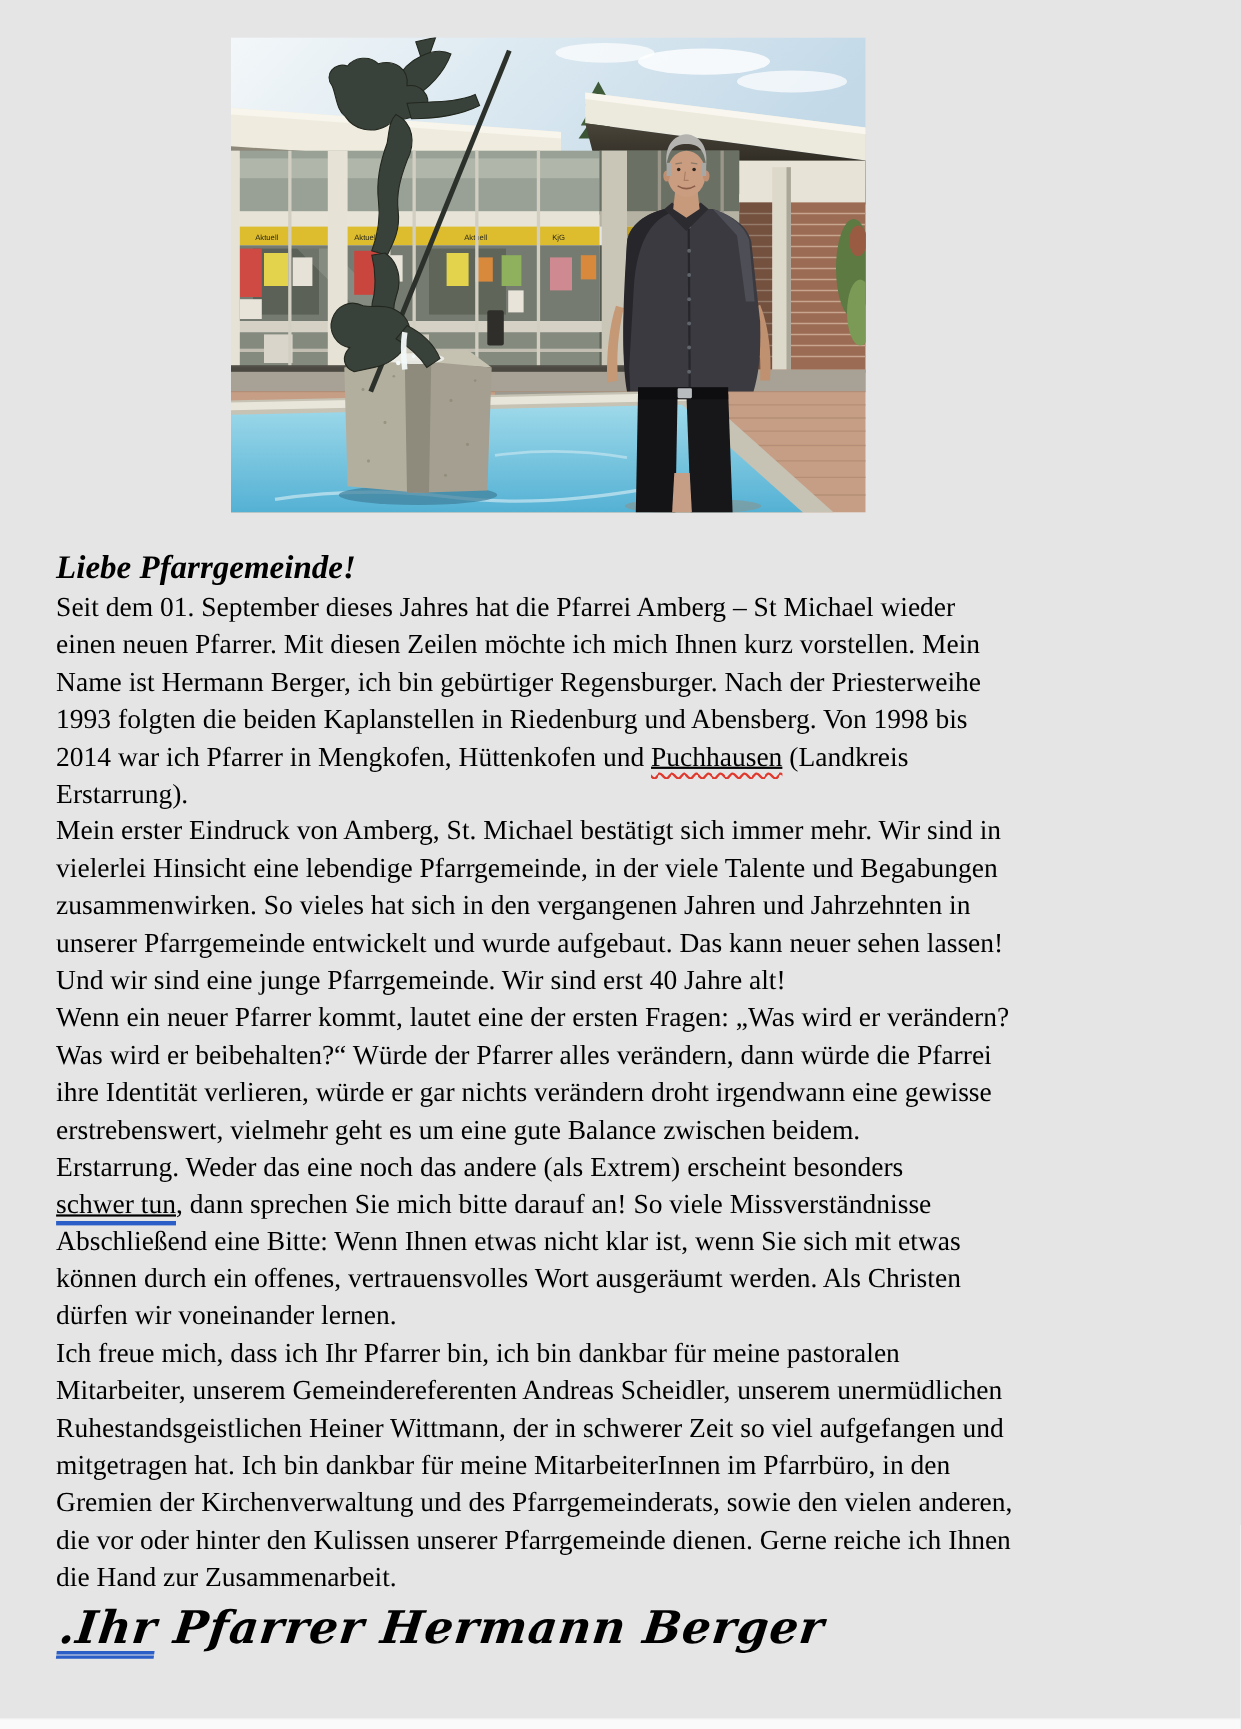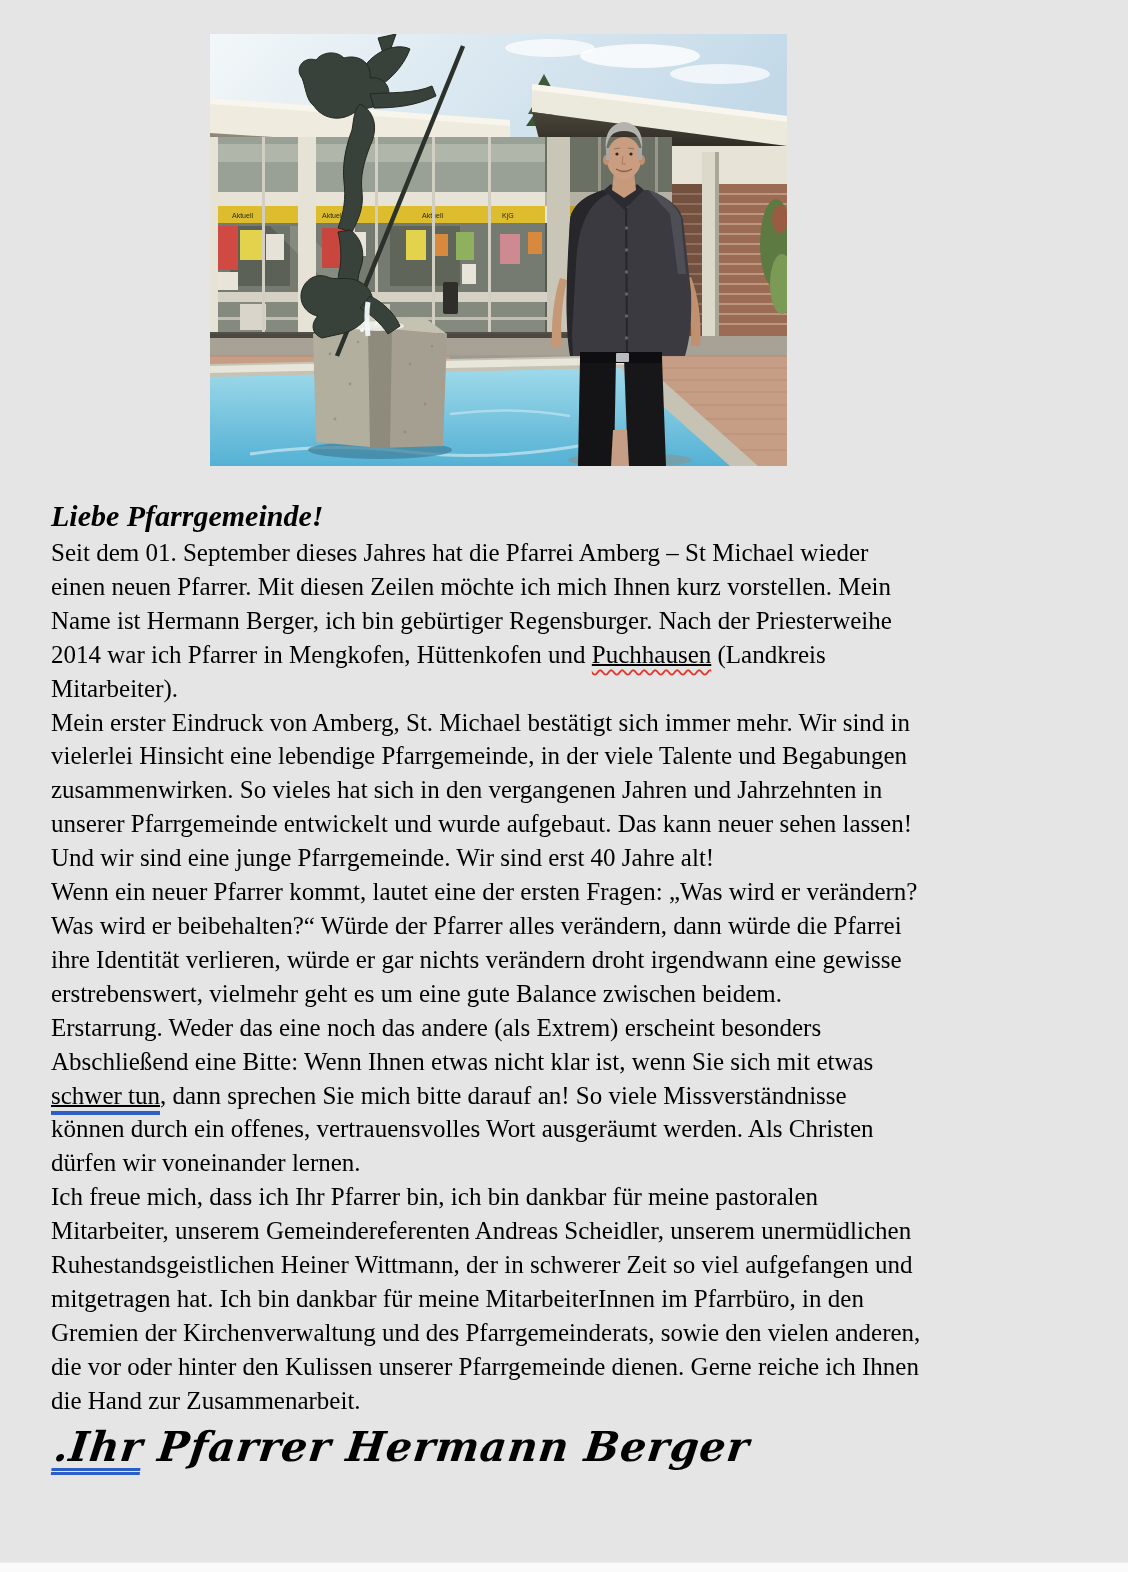--- a/index.html
+++ b/index.html
@@ -265,43 +265,44 @@
     </svg>
   </div>
 
   <div class="content">
     <h1 class="heading">Liebe Pfarrgemeinde!</h1>
 
     <p class="para">
       <span class="ln">Seit dem 01. September dieses Jahres hat die Pfarrei Amberg – St Michael wieder</span>
       <span class="ln">einen neuen Pfarrer. Mit diesen Zeilen möchte ich mich Ihnen kurz vorstellen. Mein</span>
       <span class="ln">Name ist Hermann Berger, ich bin gebürtiger Regensburger. Nach der Priesterweihe</span>
+      <span class="ln">1993 folgten die beiden Kaplanstellen in Riedenburg und Abensberg. Von 1998 bis</span>
       <span class="ln"><span>2014 war ich Pfarrer in Mengkofen, Hüttenkofen und </span><span class="u-black"><span class="u-wavy-red">Puchhausen</span></span><span> (Landkreis</span></span>
-      <span class="ln">Mitarbeiter).</span>
+      <span class="ln">Erstarrung).</span>
     </p>
 
     <p class="para">
       <span class="ln">Mein erster Eindruck von Amberg, St. Michael bestätigt sich immer mehr. Wir sind in</span>
       <span class="ln">vielerlei Hinsicht eine lebendige Pfarrgemeinde, in der viele Talente und Begabungen</span>
       <span class="ln">zusammenwirken. So vieles hat sich in den vergangenen Jahren und Jahrzehnten in</span>
       <span class="ln">unserer Pfarrgemeinde entwickelt und wurde aufgebaut. Das kann neuer sehen lassen!</span>
       <span class="ln">Und wir sind eine junge Pfarrgemeinde. Wir sind erst 40 Jahre alt!</span>
     </p>
 
     <p class="para">
       <span class="ln">Wenn ein neuer Pfarrer kommt, lautet eine der ersten Fragen: „Was wird er verändern?</span>
       <span class="ln">Was wird er beibehalten?“ Würde der Pfarrer alles verändern, dann würde die Pfarrei</span>
       <span class="ln">ihre Identität verlieren, würde er gar nichts verändern droht irgendwann eine gewisse</span>
       <span class="ln">erstrebenswert, vielmehr geht es um eine gute Balance zwischen beidem.</span>
       <span class="ln">Erstarrung. Weder das eine noch das andere (als Extrem) erscheint besonders</span>
     </p>
 
     <p class="para">
+      <span class="ln"><span class="u-black"><span class="u-grammar-blue">schwer tun</span></span><span>, dann sprechen Sie mich bitte darauf an! So viele Missverständnisse</span></span>
       <span class="ln">Abschließend eine Bitte: Wenn Ihnen etwas nicht klar ist, wenn Sie sich mit etwas</span>
-      <span class="ln"><span class="u-black"><span class="u-grammar-blue">schwer tun</span></span><span>, dann sprechen Sie mich bitte darauf an! So viele Missverständnisse</span></span>
       <span class="ln">können durch ein offenes, vertrauensvolles Wort ausgeräumt werden. Als Christen</span>
       <span class="ln">dürfen wir voneinander lernen.</span>
     </p>
 
     <p class="para">
       <span class="ln">Ich freue mich, dass ich Ihr Pfarrer bin, ich bin dankbar für meine pastoralen</span>
       <span class="ln">Mitarbeiter, unserem Gemeindereferenten Andreas Scheidler, unserem unermüdlichen</span>
       <span class="ln">Ruhestandsgeistlichen Heiner Wittmann, der in schwerer Zeit so viel aufgefangen und</span>
       <span class="ln">mitgetragen hat. Ich bin dankbar für meine MitarbeiterInnen im Pfarrbüro, in den</span>
       <span class="ln">Gremien der Kirchenverwaltung und des Pfarrgemeinderats, sowie den vielen anderen,</span>

